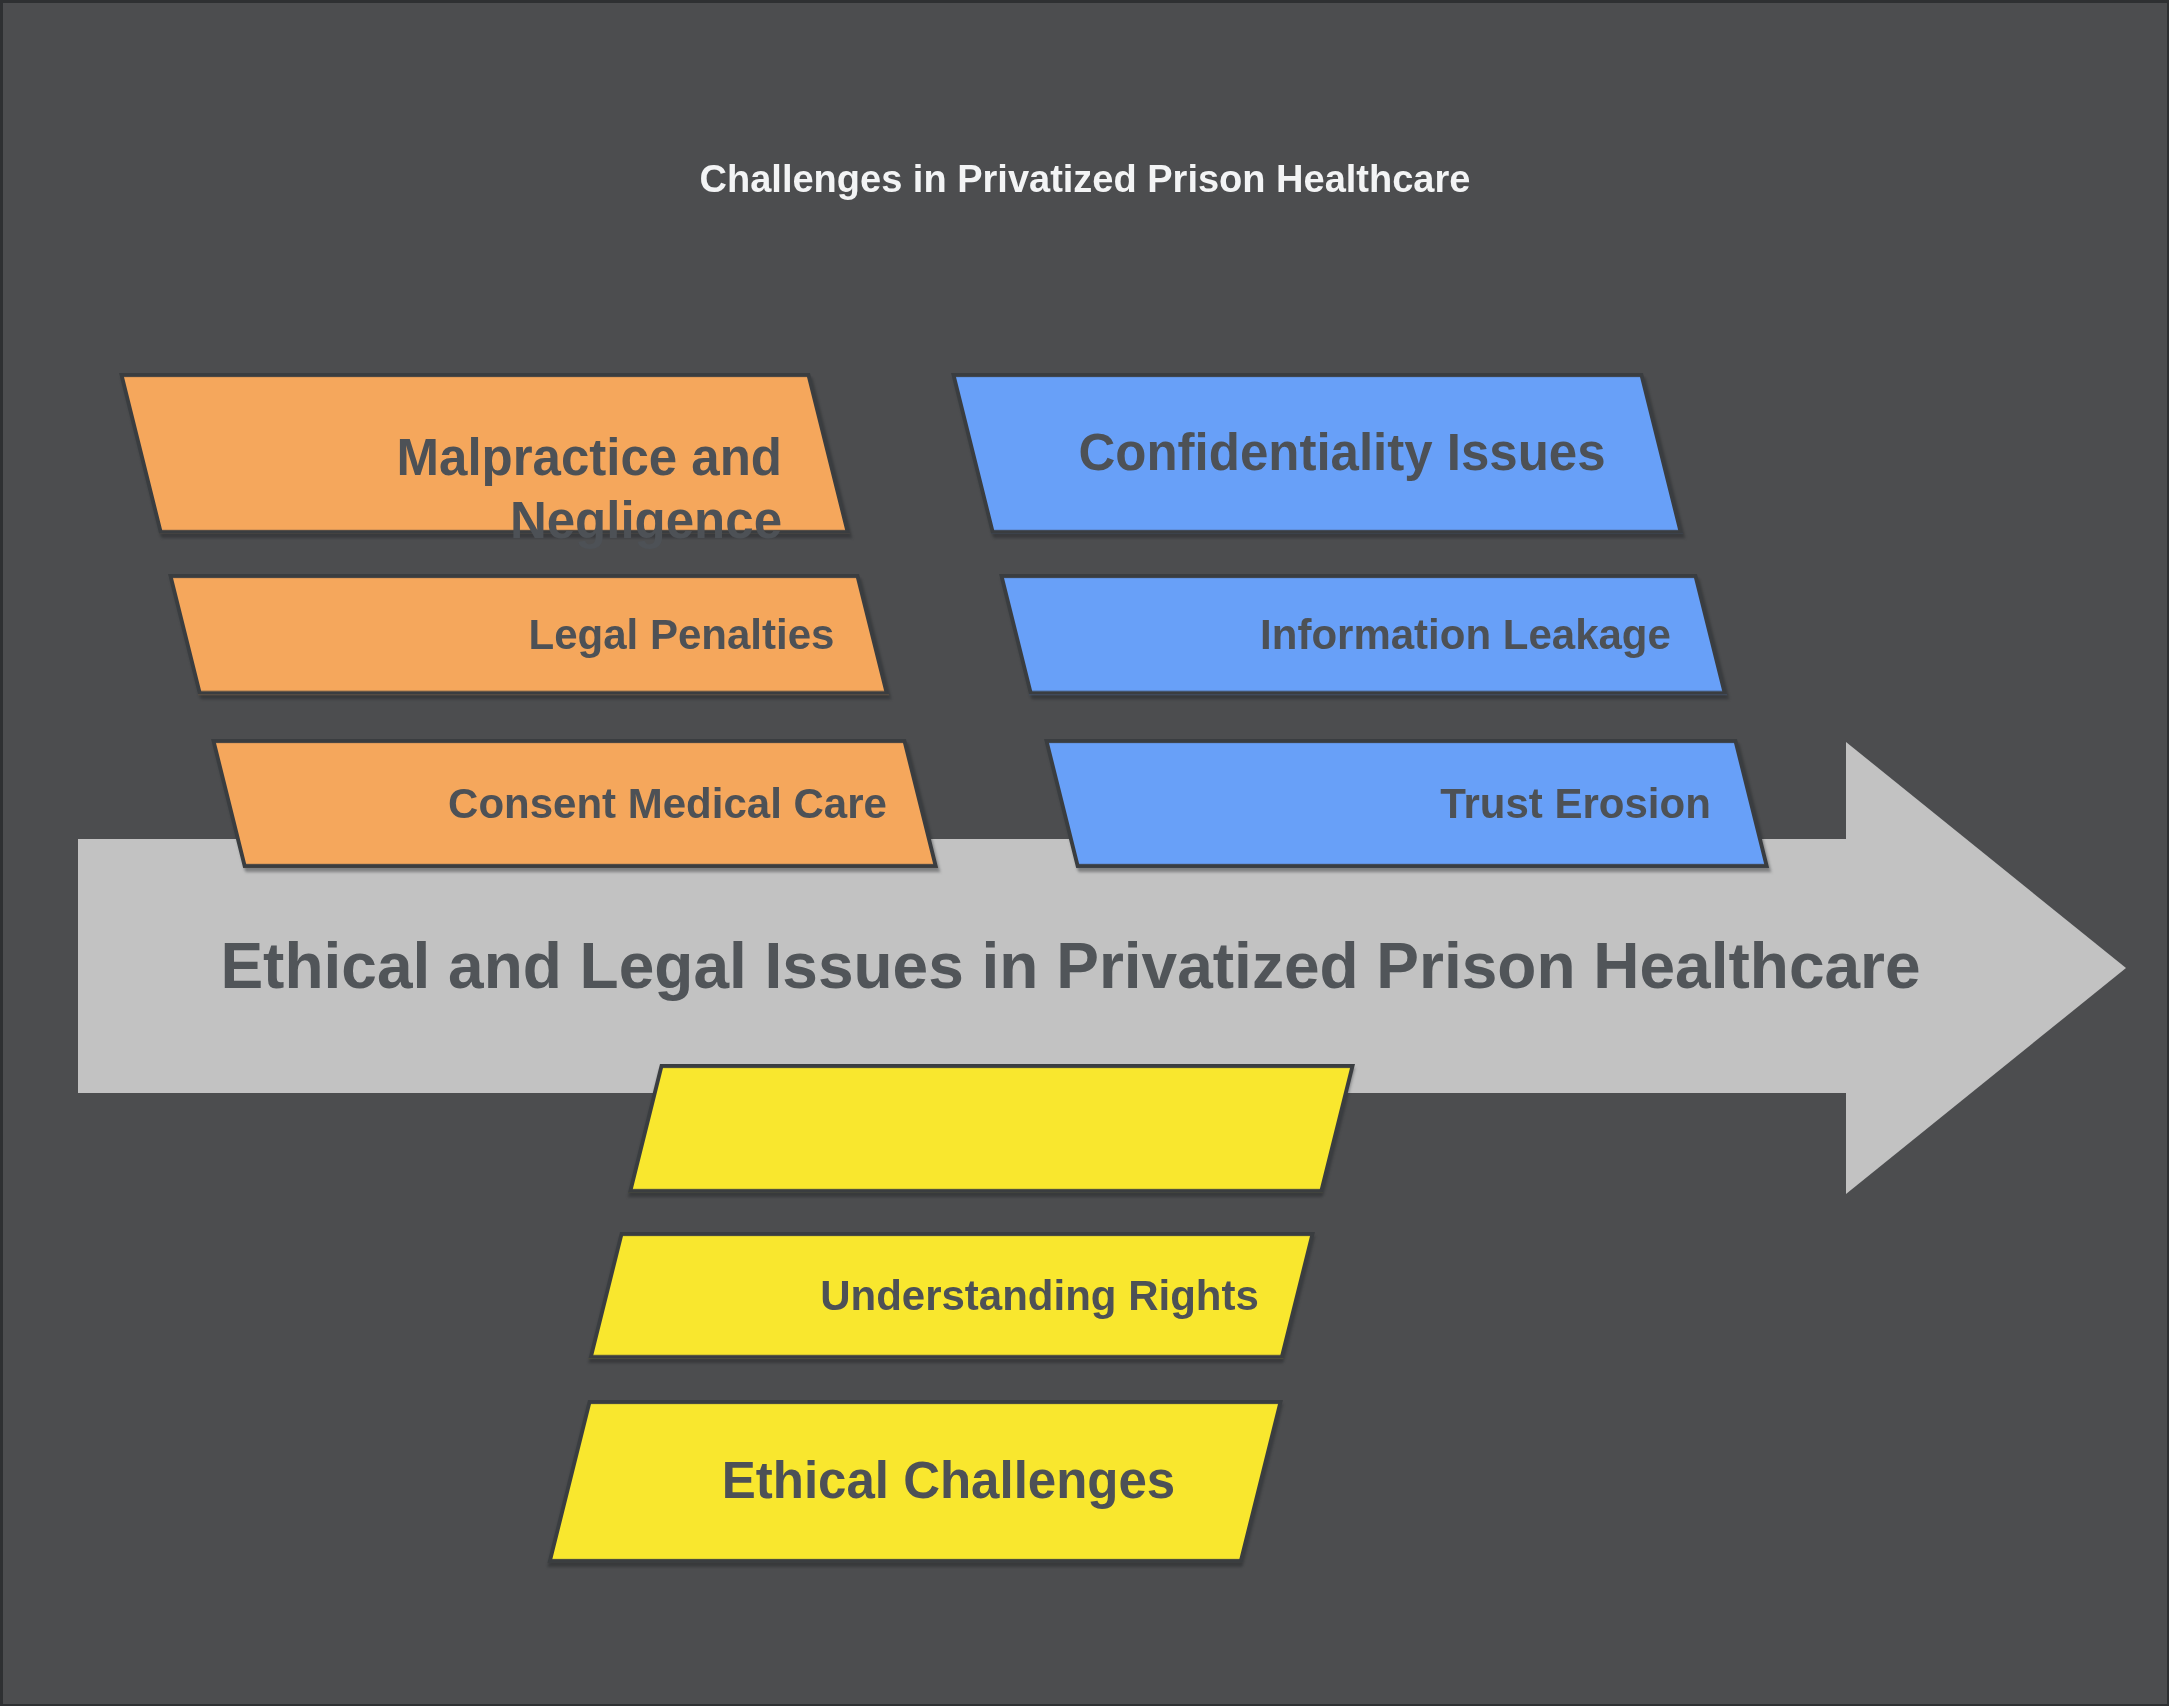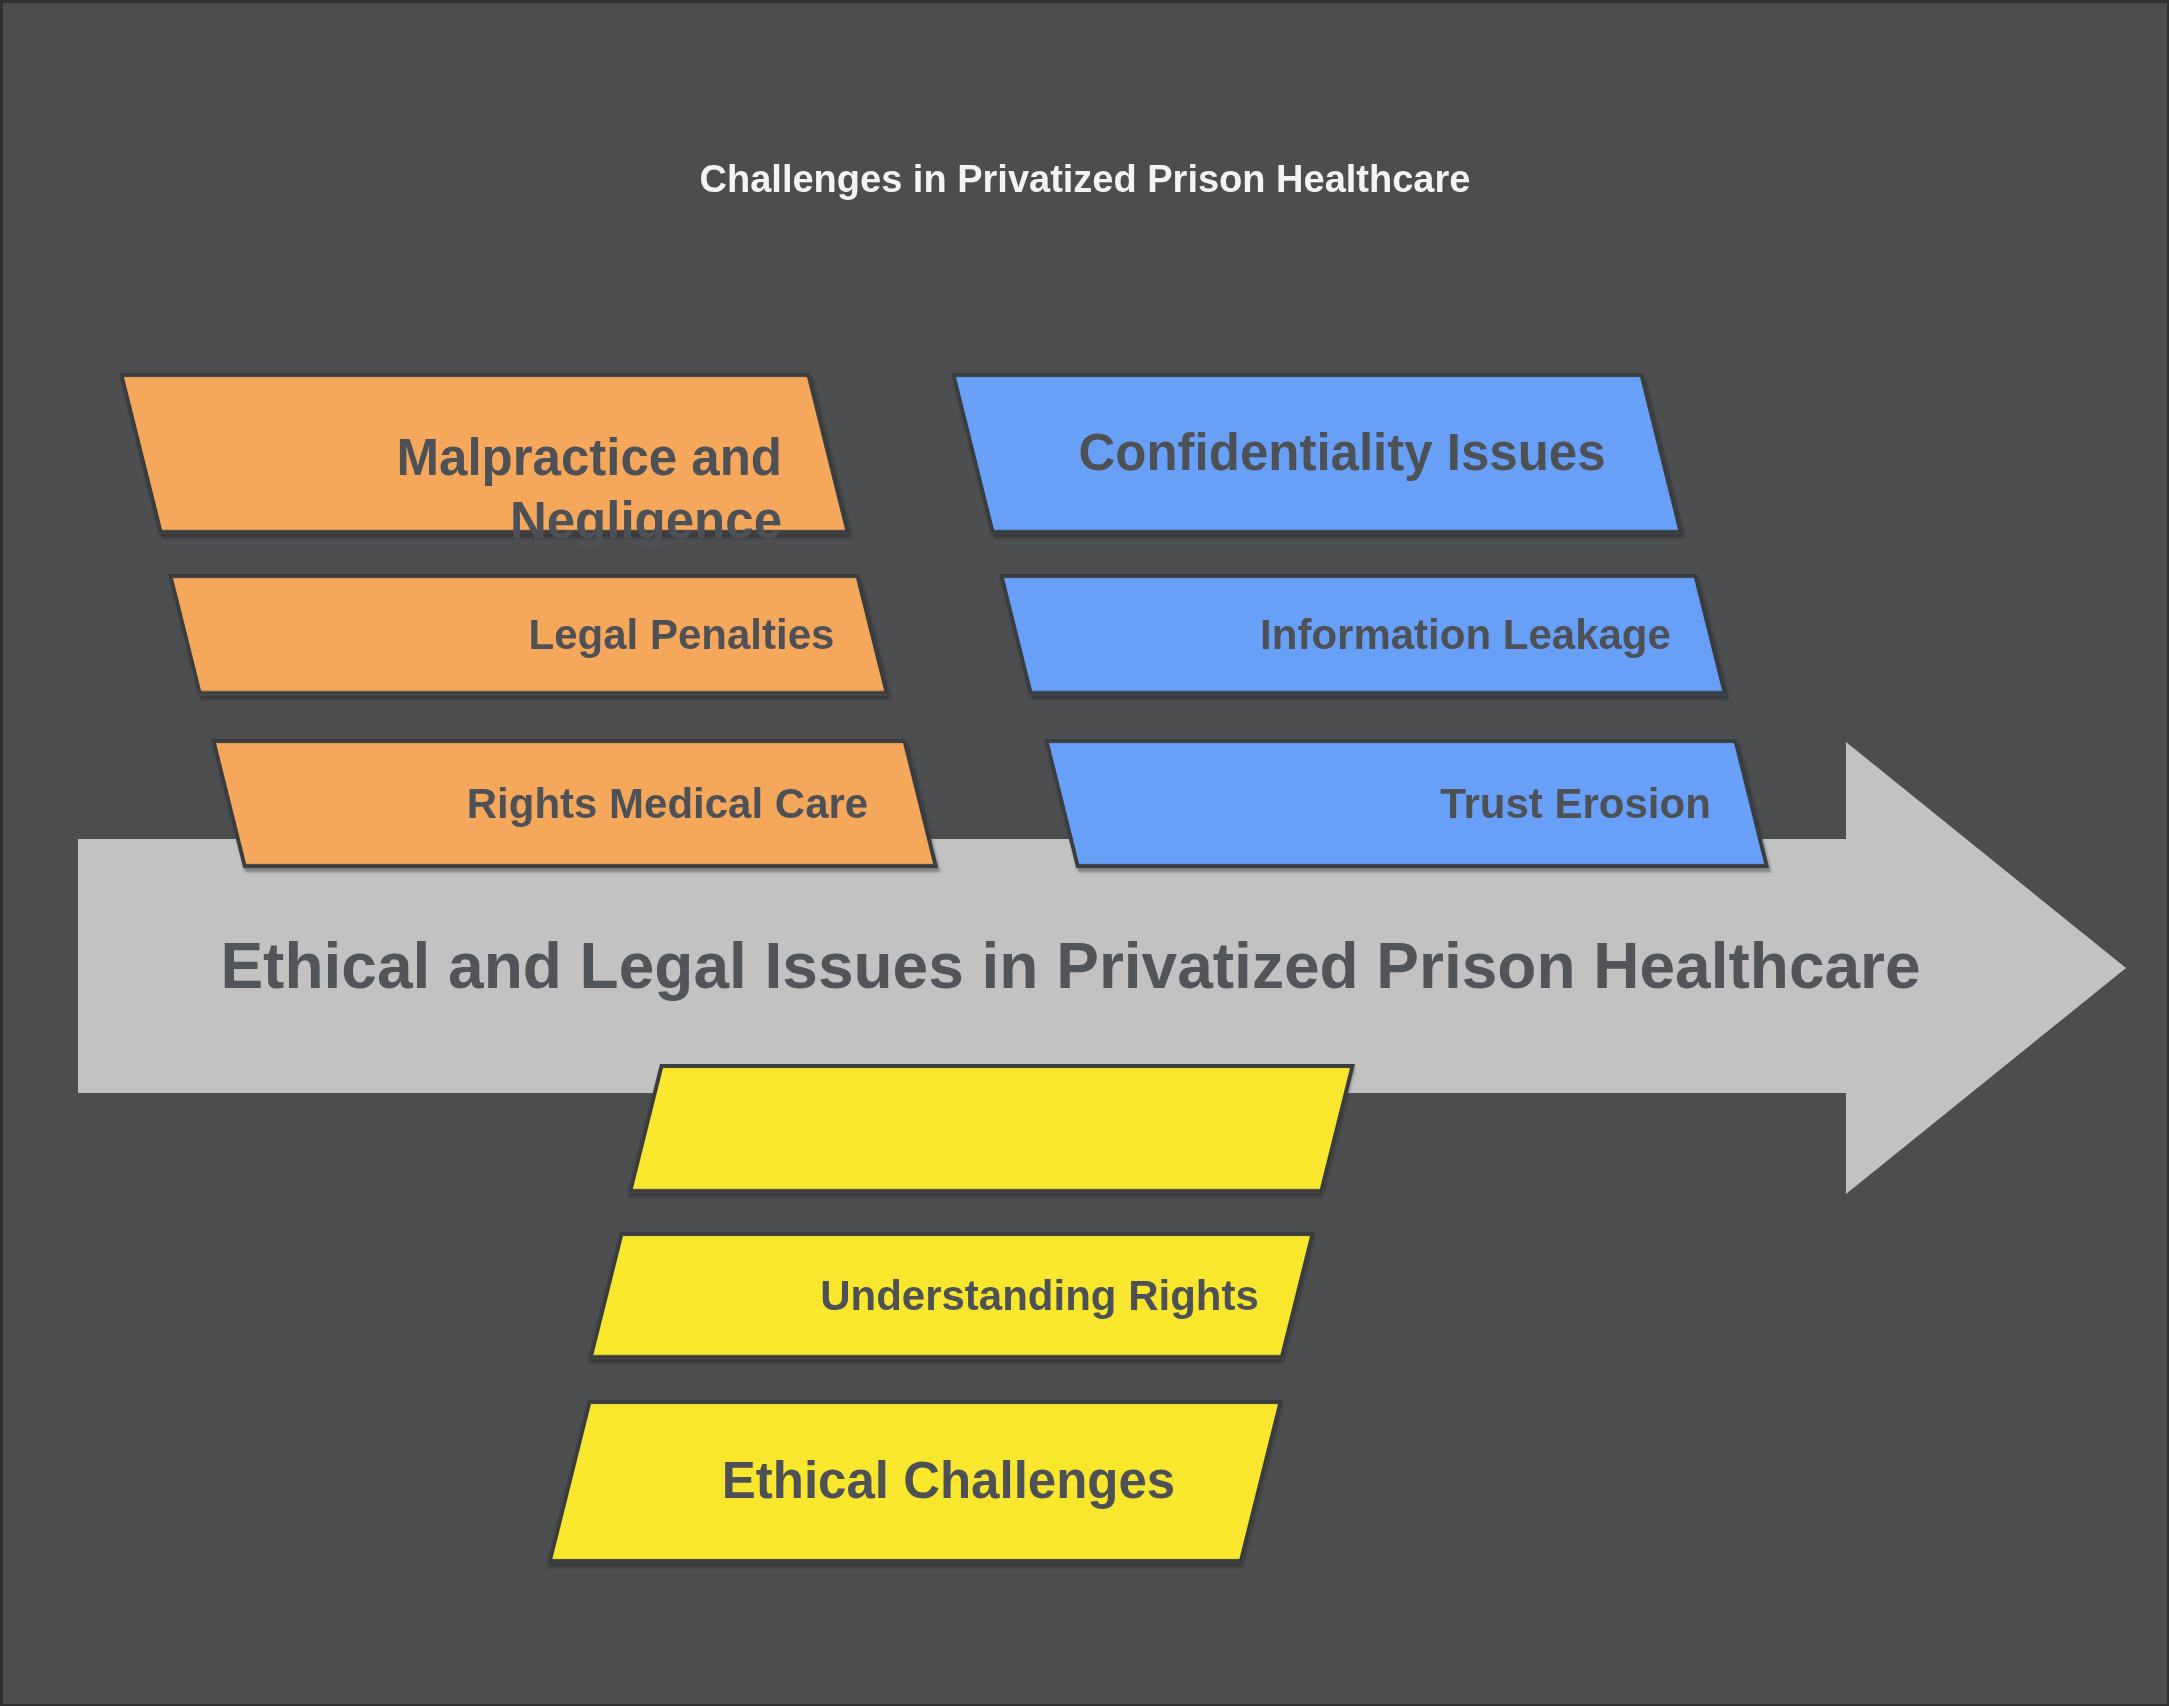--- a/index.html
+++ b/index.html
@@ -99,21 +99,21 @@
   <div class="arrow-body"></div>
   <div class="arrow-head"></div>
   <div class="arrow-label">Ethical and Legal Issues in Privatized Prison Healthcare</div>
 
   <div id="shape-malpractice" class="para lean-right fill-orange"></div>
   <div id="shape-legal" class="para lean-right fill-orange"></div>
   <div id="shape-delayed" class="para lean-right fill-orange"></div>
 
   <div id="lbl-malpractice" class="lbl head right">Malpractice and Negligence</div>
   <div id="lbl-legal" class="lbl item">Legal Penalties</div>
-  <div id="lbl-delayed" class="lbl item">Rights Medical Care</div>
+  <div id="lbl-delayed" class="lbl item">Consent Medical Care</div>
 
   <div id="shape-confidential" class="para lean-right fill-blue"></div>
   <div id="shape-leakage" class="para lean-right fill-blue"></div>
   <div id="shape-trust" class="para lean-right fill-blue"></div>
 
   <div id="lbl-confidential" class="lbl head">Confidentiality Issues</div>
   <div id="lbl-leakage" class="lbl item">Information Leakage</div>
   <div id="lbl-trust" class="lbl item">Trust Erosion</div>
 
   <div id="shape-fear" class="para lean-left fill-yellow"></div>

